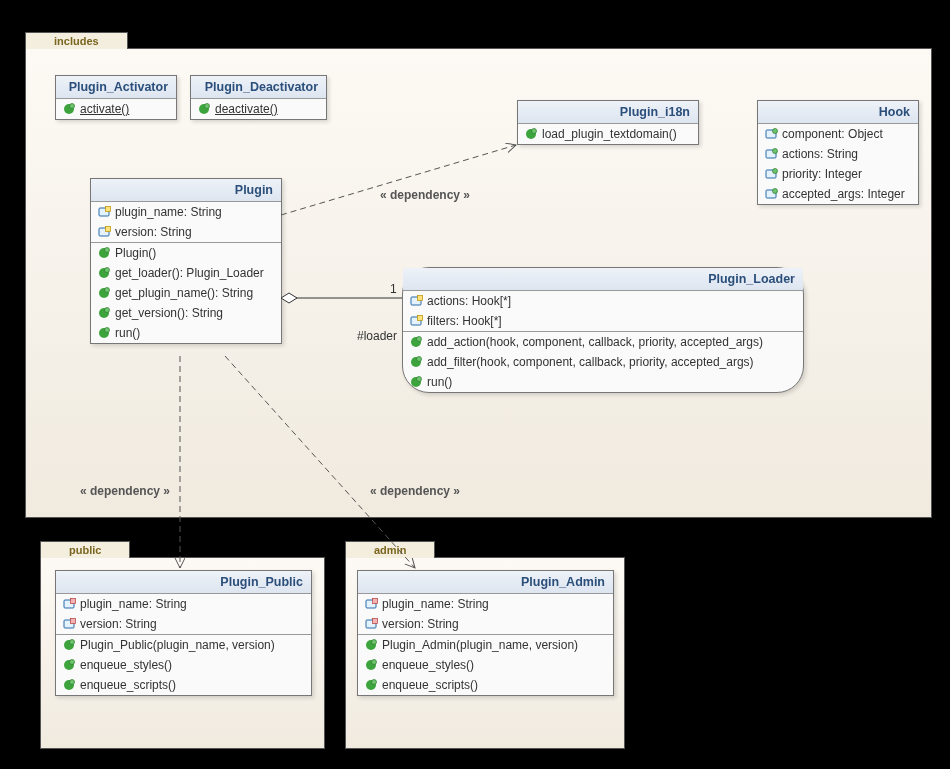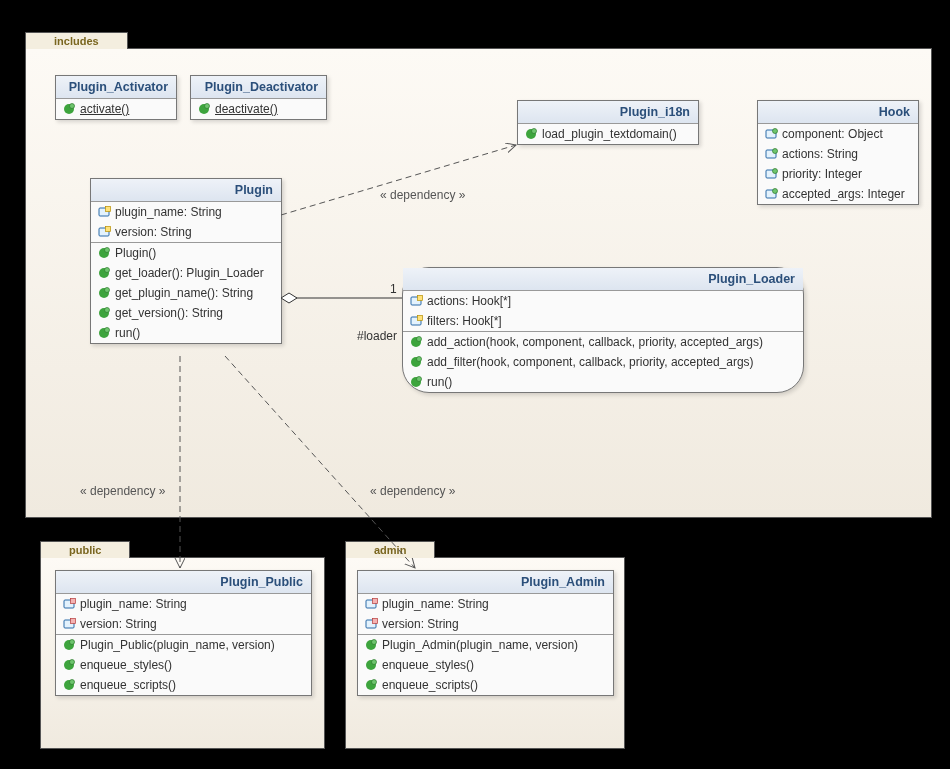--- a/index.html
+++ b/index.html
@@ -68,20 +68,21 @@
     margin-right: 4px;
     flex: 0 0 14px;
   }
   .icon svg { display: block; }
   .underline { text-decoration: underline; }
   .dep-label {
     position: absolute;
     font-size: 12px;
     color: #555;
     background: transparent;
+    font-weight: bold;
   }
   .assoc-label {
     position: absolute;
     font-size: 12px;
     color: #333;
   }
   svg.lines {
     position: absolute;
     top: 0;
     left: 0;

